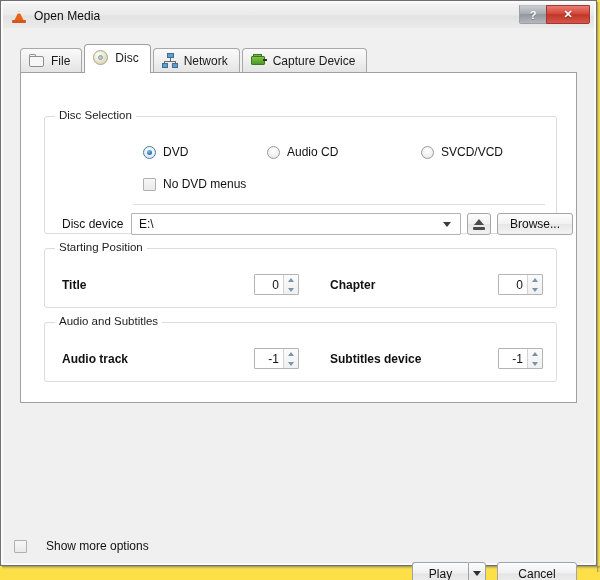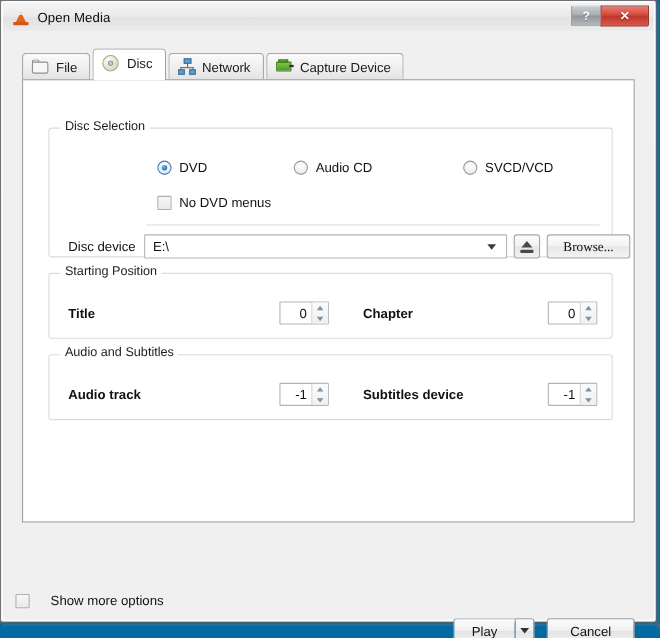--- a/index.html
+++ b/index.html
@@ -9,21 +9,21 @@
     background: #ffffff;
     font-family: "Liberation Sans", sans-serif;
     overflow: hidden;
   }
 
   
   .window {
     position: absolute;
     left: 0; top: 0;
     width: 600px; height: 580px;
-    background: #0369a1;
+    background: #fde047;
   }
   .frame-outer {
     position: absolute;
     left: 0; top: 0; width: 597px; height: 566px;
     border-left: 1px solid #6e7073;
     border-top: 1px solid #6e7073;
     border-right: 1px solid #6e7073;
     border-bottom: 1px solid #6e7073;
     background: linear-gradient(to bottom, #e8e8e8 0%, #e2e2e2 100%);
   }
@@ -214,21 +214,21 @@
   }
   .ico-cap-plug {
     position: absolute; left: 12px; top: 6px; width: 4px; height: 2px;
     background: #2f2f2f;
   }
 
   
   .panel {
     position: absolute;
     left: 17px; top: 44px;
-    width: 557px; height: 403px;
+    width: 557px; height: 331px;
     background: #ffffff;
     border: 1px solid #a0a0a0;
     z-index: 1;
   }
 
   
   .groupbox {
     position: absolute;
     border: 1px solid #dcdcdc;
     border-radius: 3px;
@@ -349,21 +349,20 @@
   }
   .browse-btn {
     position: absolute; left: 452px; top: 0;
     width: 76px; height: 22px;
     border: 1px solid #a6a6a6;
     border-radius: 3px;
     background: linear-gradient(to bottom, #fdfdfd 0%, #f2f2f2 48%, #e7e7e7 52%, #f3f3f3 100%);
     font-size: 12px; color: #111;
     display: flex; align-items: center; justify-content: center;
     cursor: pointer;
-    font-family: Liberation Serif, serif;
   }
 
   
   .field-row { position: absolute; left: 0; top: 25px; width: 513px; height: 24px; }
   .field-label {
     position: absolute; font-size: 12px; color: #111; top: 4px; font-weight: bold;
   }
   .spin {
     position: absolute;
     width: 45px; height: 21px;

